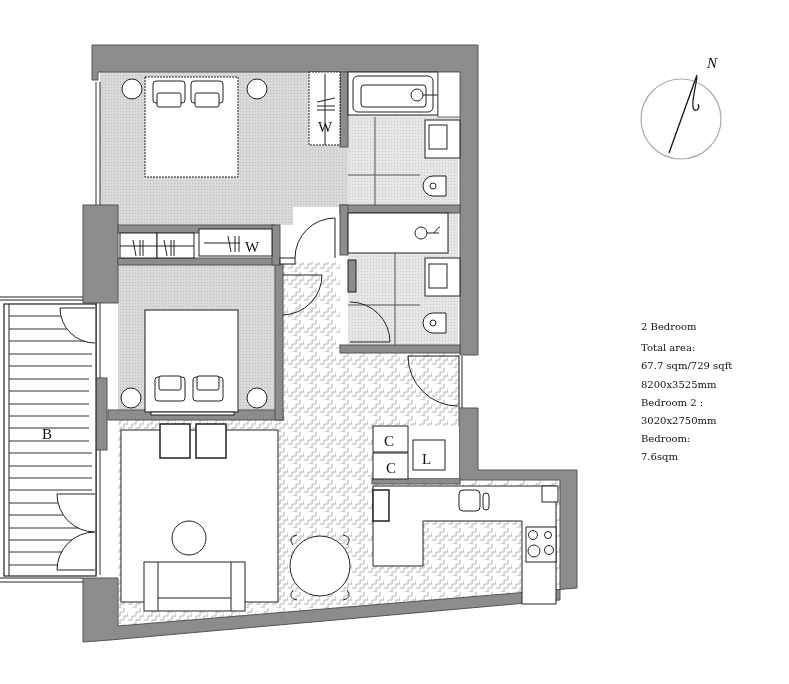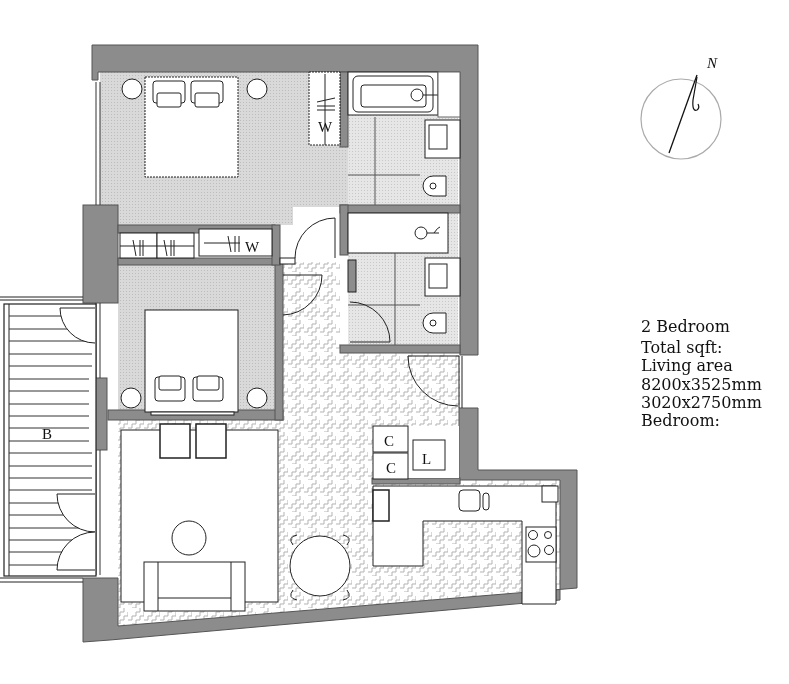--- a/index.html
+++ b/index.html
@@ -1,20 +1,20 @@
 <!DOCTYPE html>
 <html><head>
 <meta charset="utf-8">
 <style>
   html, body { margin:0; padding:0; background:#ffffff; }
   body { width:789px; height:684px; position:relative; overflow:hidden;
          font-family: "DejaVu Serif", "Liberation Serif", serif; }
   #plan { position:absolute; left:0; top:0; }
   .legend { position:absolute; left:641px; top:318px; width:148px;
-            color:#111; font-size:16px; line-height:18.2px; }
+            color:#111; font-size:10px; line-height:18.2px; }
   .legend .title { margin-bottom:3px; }
   .legend div { white-space:nowrap; }
   .compass { position:absolute; left:640px; top:50px; }
   .svgtext { font-family:"Liberation Serif","DejaVu Serif",serif; fill:#111; }
 </style>
 </head>
 <body>
 
 <svg id="plan" width="789" height="684" viewBox="0 0 789 684">
   <defs>
@@ -249,18 +249,20 @@
 
 <svg class="compass" width="100" height="110" viewBox="0 0 100 110">
   <circle cx="41" cy="69" r="40" fill="none" stroke="#aaa" stroke-width="1.2"></circle>
   <line x1="29" y1="103" x2="57" y2="25" stroke="#111" stroke-width="1.3"></line>
   <path d="M57 27 L53 50 Q52 62 57 60 Q60 58 58 54" fill="none" stroke="#111" stroke-width="1.2"></path>
   <text x="67" y="18" font-size="15" font-style="italic" class="svgtext">N</text>
 </svg>
 
 <div class="legend">
   <div class="title">2 Bedroom</div>
-  <div>Total sqft:</div>
-  <div>Living area</div>
+  <div>Total area:</div>
+  <div>67.7 sqm/729 sqft</div>
   <div>8200x3525mm</div>
+  <div>Bedroom 2 :</div>
   <div>3020x2750mm</div>
   <div>Bedroom:</div>
+  <div>7.6sqm</div>
 </div>
 
 </body></html>

